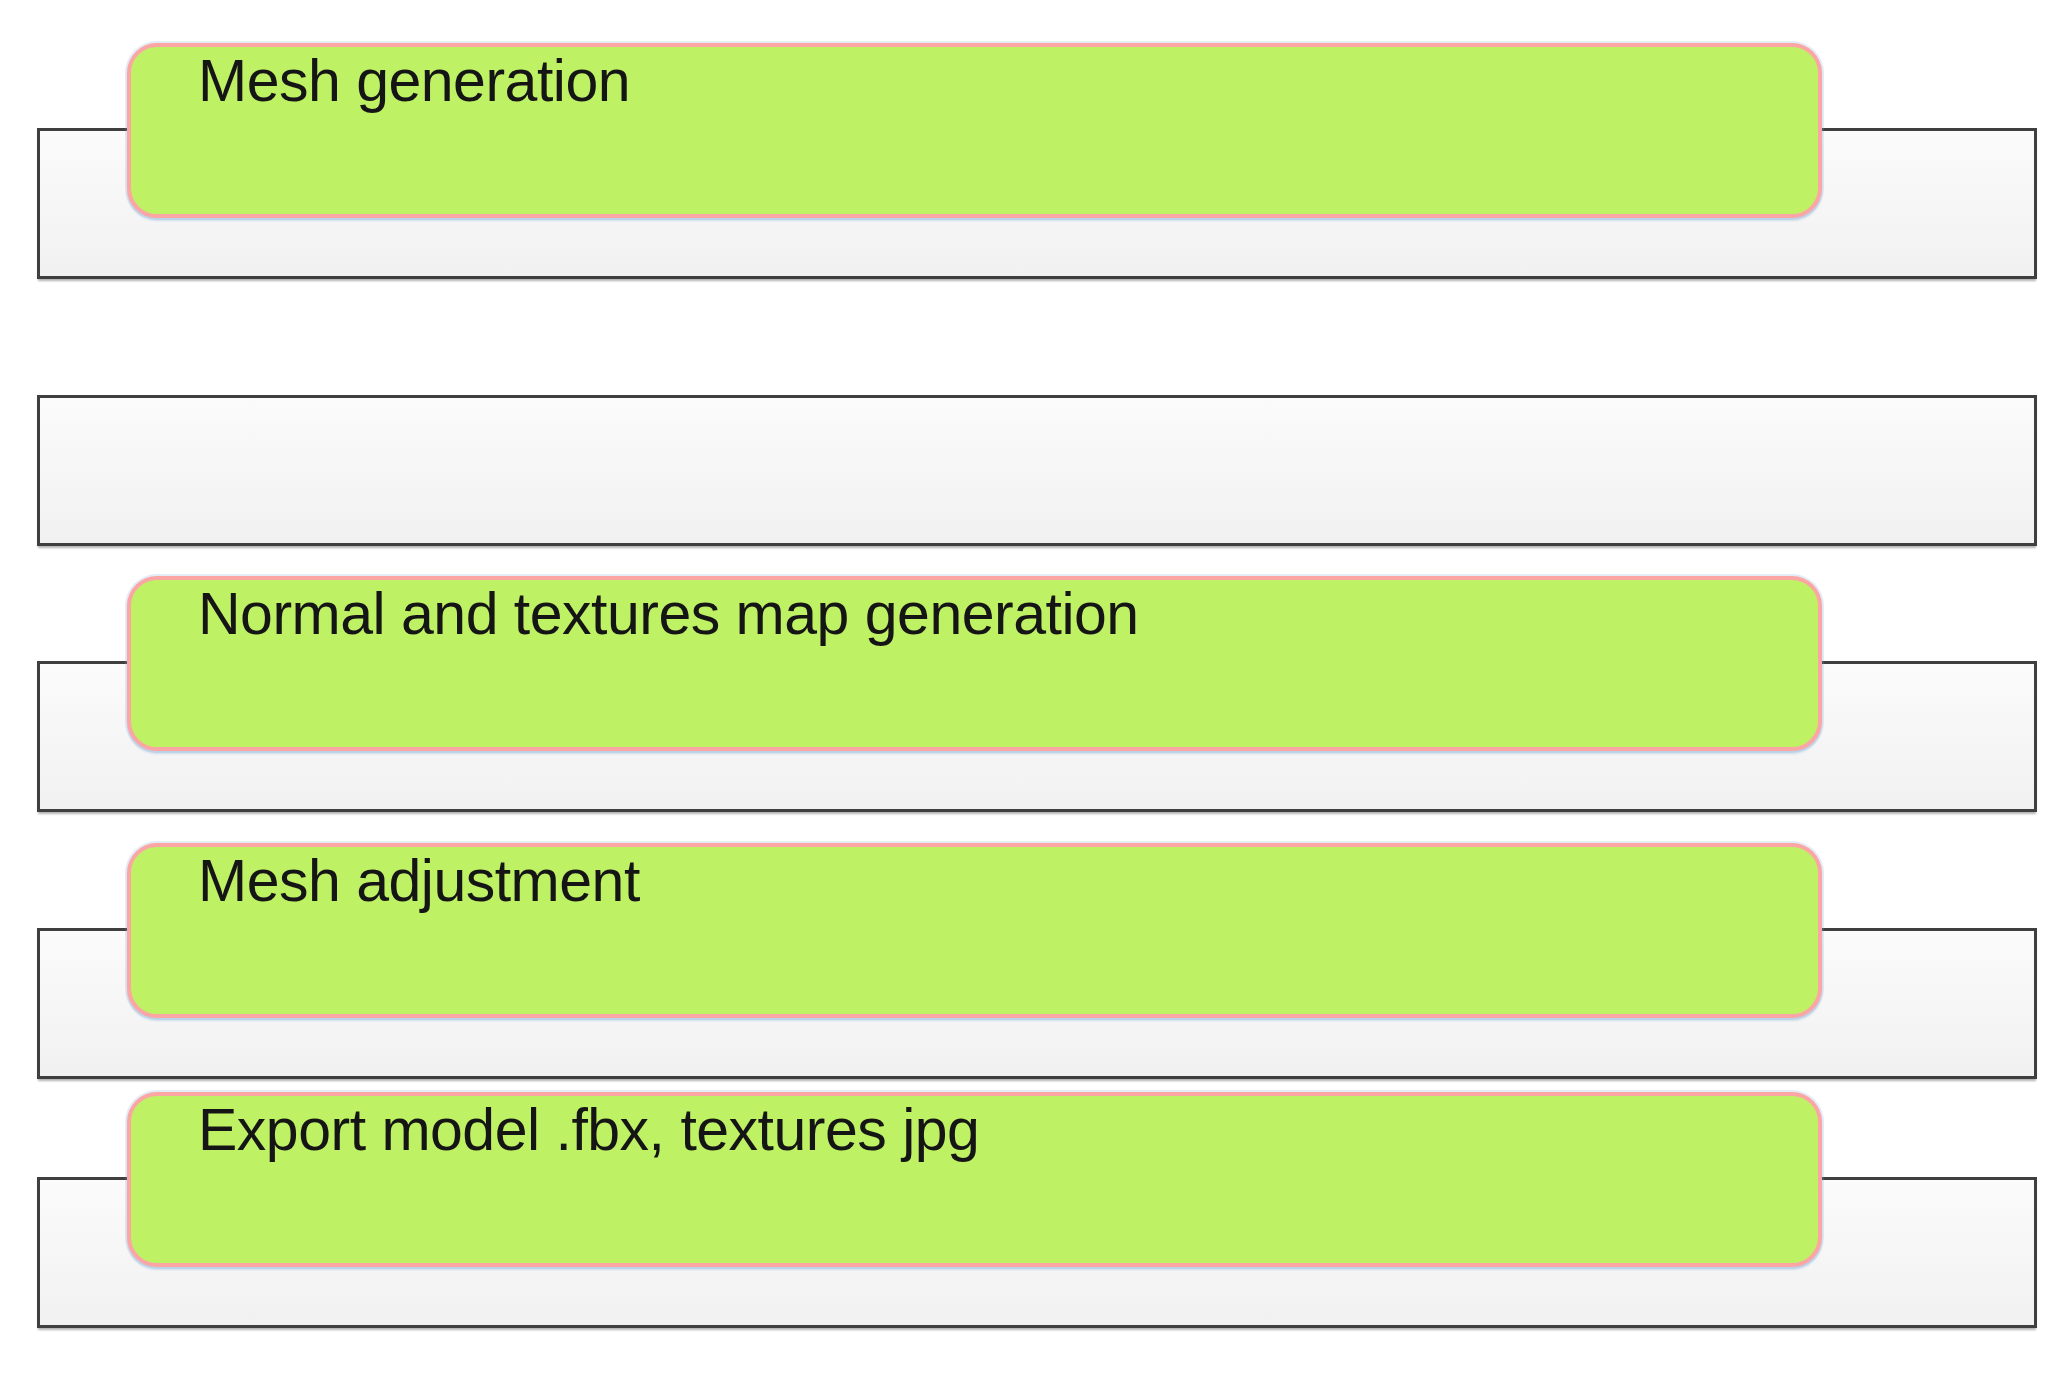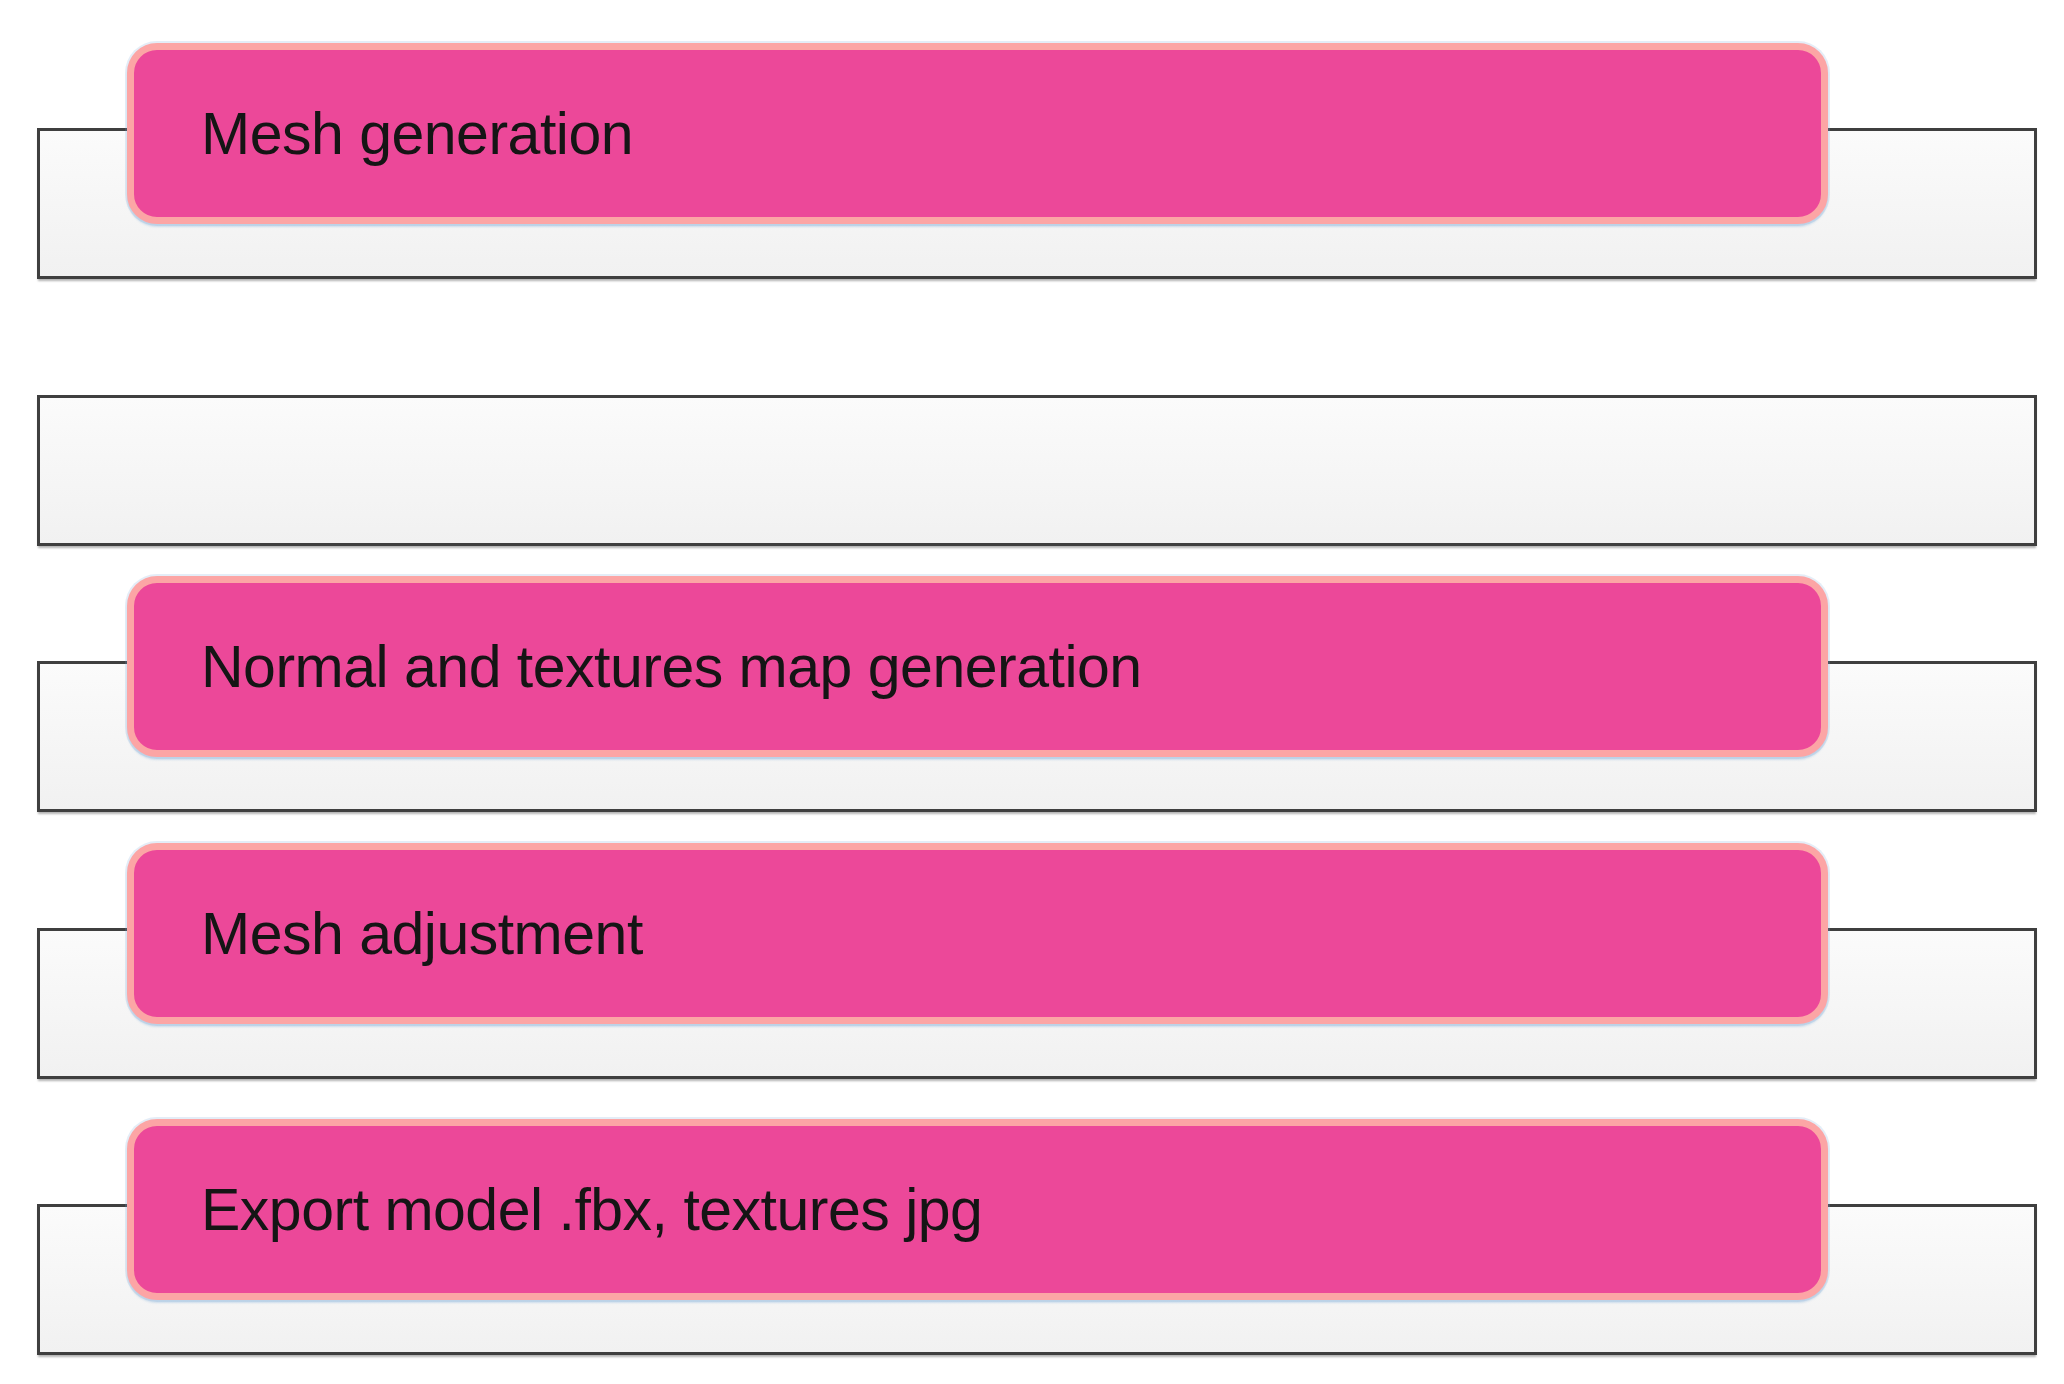--- a/index.html
+++ b/index.html
@@ -18,46 +18,45 @@
   .step {
     position: absolute;
     left: 0;
     width: 2064px;
     height: 240px;
   }
   .step:nth-of-type(1) { top: 43px; }
   .step:nth-of-type(2) { top: 310px; }
   .step:nth-of-type(3) { top: 576px; }
   .step:nth-of-type(4) { top: 843px; }
-  .step:nth-of-type(5) { top: 1119px; }
+  .step:nth-of-type(5) { top: 1092px; }
 
   .back-bar {
     position: absolute;
     left: 37px;
     top: 85px;
     width: 1994px;
     height: 145px;
     background: linear-gradient(#fbfbfb, #f1f1f1);
     border: 3px solid #3f3f3f;
     box-shadow: 0 3px 2px -1px rgba(0,0,0,0.30);
     z-index: 1;
   }
   .front-box {
     position: absolute;
     left: 127px;
     top: 0;
     width: 1687px;
     height: 167px;
-    background: #ec4899;
-    border: 7px solid #fca5a5;
+    background: #bef264;
+    border: 4px solid #fca5a5;
     border-radius: 30px;
     box-shadow: 0 0 0 2px rgba(120,165,215,0.20), 0 3px 2px rgba(91,155,213,0.25);
     z-index: 2;
     display: flex;
-    align-items: center;
   }
   .step-label {
     padding-left: 67px;
     font-size: 59px;
     letter-spacing: -0.5px;
     color: #151515;
     white-space: nowrap;
   }
 </style>
 </head>

